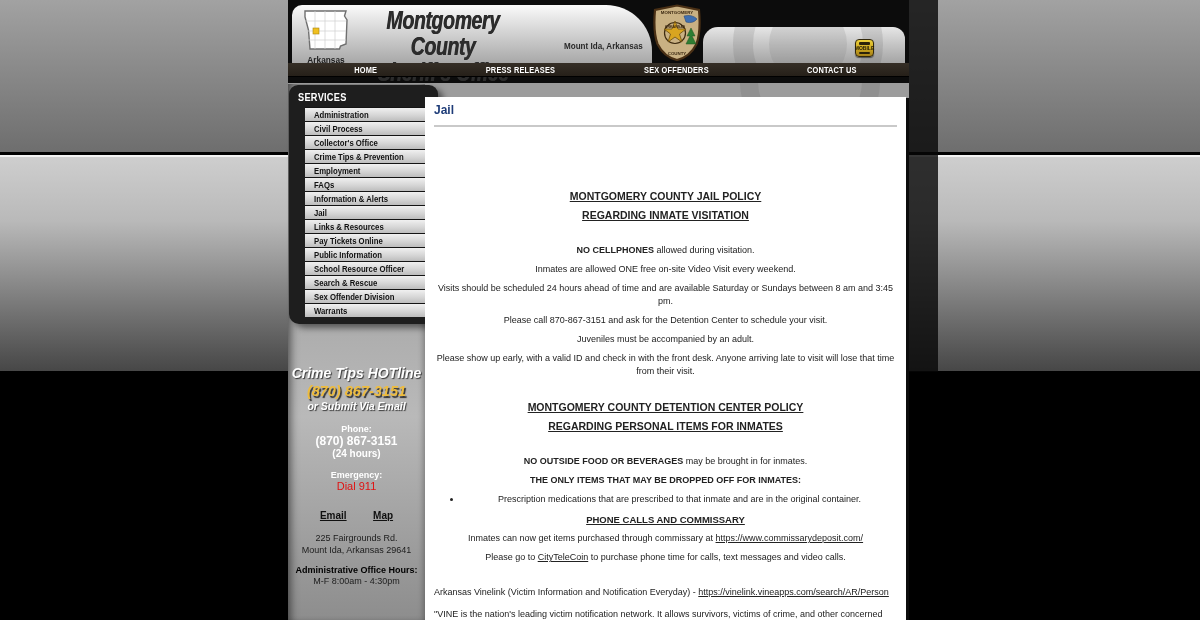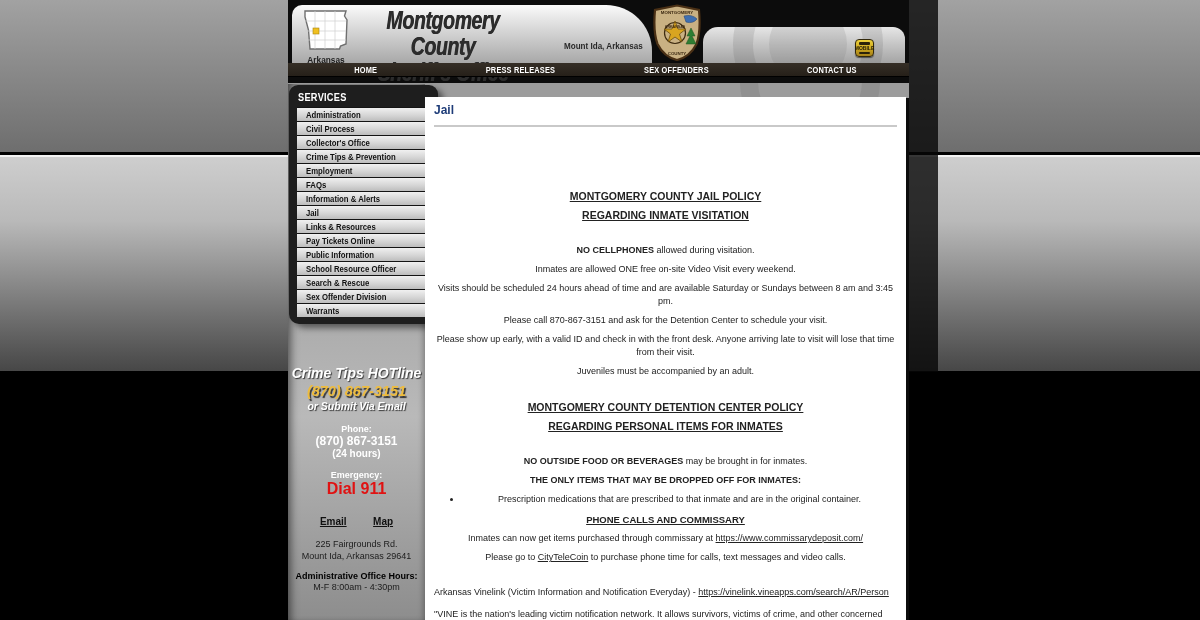--- a/index.html
+++ b/index.html
@@ -56,37 +56,37 @@
   .nav-item span{transform:scaleX(.78);white-space:nowrap;letter-spacing:.2px;}
 
   
   .side-col{position:absolute;left:0;top:84px;width:137px;height:536px;
     background:linear-gradient(180deg,#8e8e8e 0%,#a2a2a2 30%,#b9b9b9 62%,#8d8d8d 100%);
     box-shadow:inset 9px 0 10px -7px rgba(0,0,0,.6), inset -4px 0 6px -3px rgba(0,0,0,.35);}
   .services{position:absolute;left:1px;top:85px;width:149px;background:#1e1e1e;
     border-radius:9px 9px 10px 10px;padding:4px 4px 7px 4px;box-shadow:5px 4px 6px rgba(0,0,0,.5);}
   .services-title{color:#fff;font-size:11px;font-weight:bold;padding:2px 0 4px 6px;
     transform:scaleX(.84);transform-origin:left center;letter-spacing:.3px;}
-  .svc-item{height:14px;line-height:14px;margin-left:4px;padding-left:9px;
+  .svc-item{height:14px;line-height:14px;margin-left:12px;padding-left:9px;
     background:linear-gradient(180deg,#f0f0f0 0%,#d6d6d6 55%,#bdbdbd 100%);
     border-top:1.5px solid #141414;font-size:9px;font-weight:bold;color:#111;cursor:pointer;
     white-space:nowrap;overflow:hidden;}
   .svc-item div{transform:scaleX(.86);transform-origin:left center;}
 
   
   .contact{position:absolute;left:0;top:365px;width:137px;text-align:center;color:#fff;}
   .ct1{font-size:14px;font-weight:bold;font-style:italic;text-shadow:1px 1px 1px rgba(35,35,35,.85);}
   .ct2{font-size:14.5px;font-weight:bold;font-style:italic;color:#eebc3e;
     text-shadow:1.5px 1.5px 1px rgba(35,35,35,.9);margin:2px 0 1px;}
   .ct3{font-size:10.5px;font-weight:bold;font-style:italic;text-shadow:1px 1px 1px rgba(35,35,35,.85);}
   .ph-label{margin-top:12px;font-size:9px;font-weight:bold;}
   .ph-num{font-size:12px;font-weight:bold;}
   .ph-hours{font-size:10px;font-weight:bold;}
   .em-label{margin-top:11px;font-size:9px;font-weight:bold;}
-  .em-val{font-size:16px;font-weight:bold;color:#e01212;}
+  .em-val{font-size:11px;font-weight:normal;color:#e01212;}
   .links-row{margin-top:13px;}
   .links-row a{font-size:10px;font-weight:bold;color:#101010;text-decoration:underline;margin:16px 11px;cursor:pointer;}
   .addr{margin-top:9px;font-size:9px;color:#1c1c1c;line-height:12px;}
   .hours-label{margin-top:9px;font-size:9px;font-weight:bold;color:#000;}
   .hours-val{font-size:9px;color:#1c1c1c;line-height:12px;}
 
   
   .main{position:absolute;left:137px;top:97px;width:481px;height:523px;background:#fff;
     padding:6px 9px 0 9px;overflow:hidden;}
   .page-title{color:#1e3c78;font-size:12px;font-weight:bold;}
@@ -250,22 +250,22 @@
 
       <div class="doc">
         <div class="sec1">
           <p class="doc-h">MONTGOMERY COUNTY JAIL POLICY</p>
           <p class="doc-h">REGARDING INMATE VISITATION</p>
           <div class="after-h"></div>
           <p><span class="b">NO CELLPHONES</span><span> allowed during visitation.</span></p>
           <p>Inmates are allowed ONE free on-site Video Visit every weekend.</p>
           <p>Visits should be scheduled 24 hours ahead of time and are available Saturday or Sundays between 8 am and 3:45 pm.</p>
           <p>Please call 870-867-3151 and ask for the Detention Center to schedule your visit.</p>
+          <p>Juveniles must be accompanied by an adult.</p>
           <p>Please show up early, with a valid ID and check in with the front desk. Anyone arriving late to visit will lose that time from their visit.</p>
-          <p>Juveniles must be accompanied by an adult.</p>
         </div>
 
         <div class="sec2">
           <p class="doc-h">MONTGOMERY COUNTY DETENTION CENTER POLICY</p>
           <p class="doc-h">REGARDING PERSONAL ITEMS FOR INMATES</p>
           <div class="after-h"></div>
           <p><span class="b">NO OUTSIDE FOOD OR BEVERAGES</span><span> may be brought in for inmates.</span></p>
           <p class="b">THE ONLY ITEMS THAT MAY BE DROPPED OFF FOR INMATES:</p>
           <ul>
             <li>Prescription medications that are prescribed to that inmate and are in the original container.</li>

